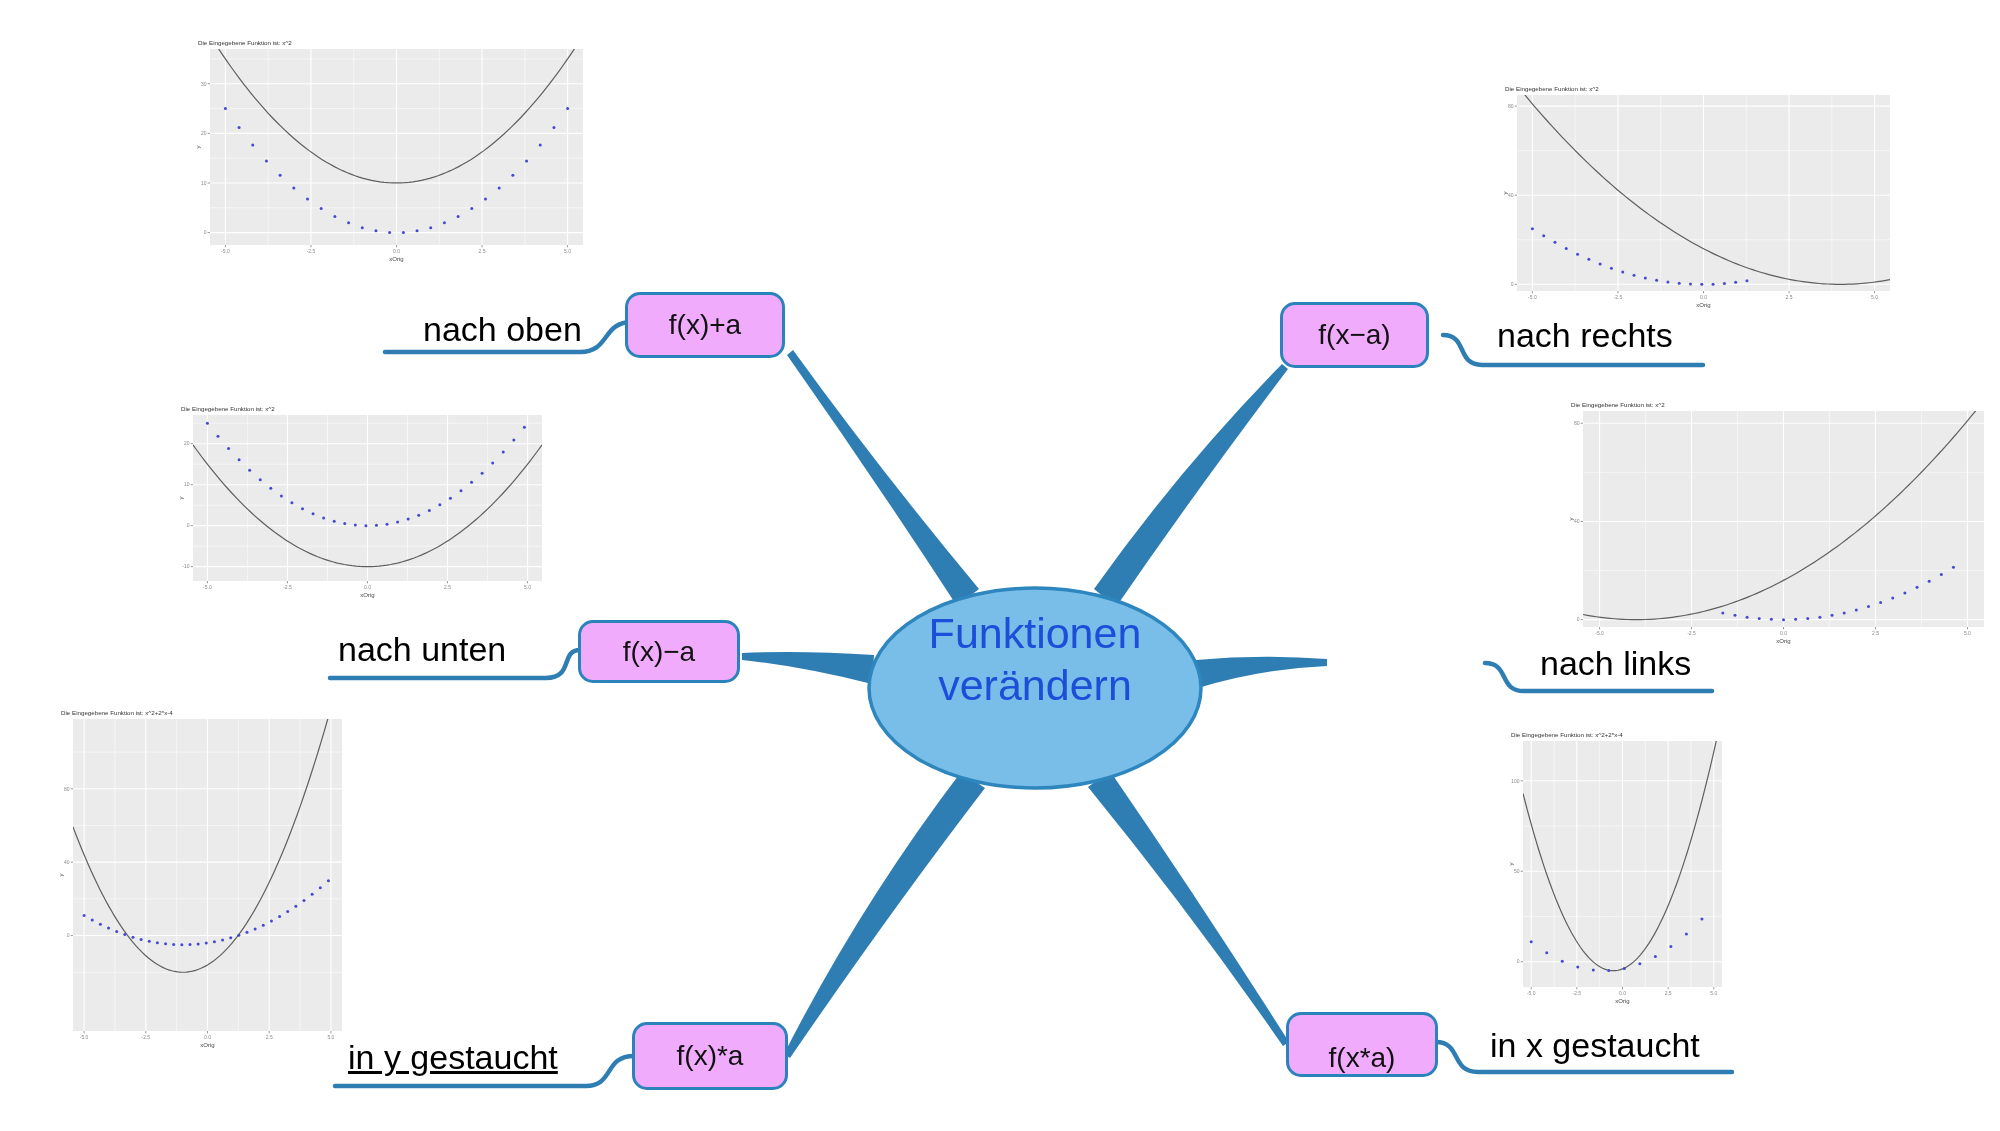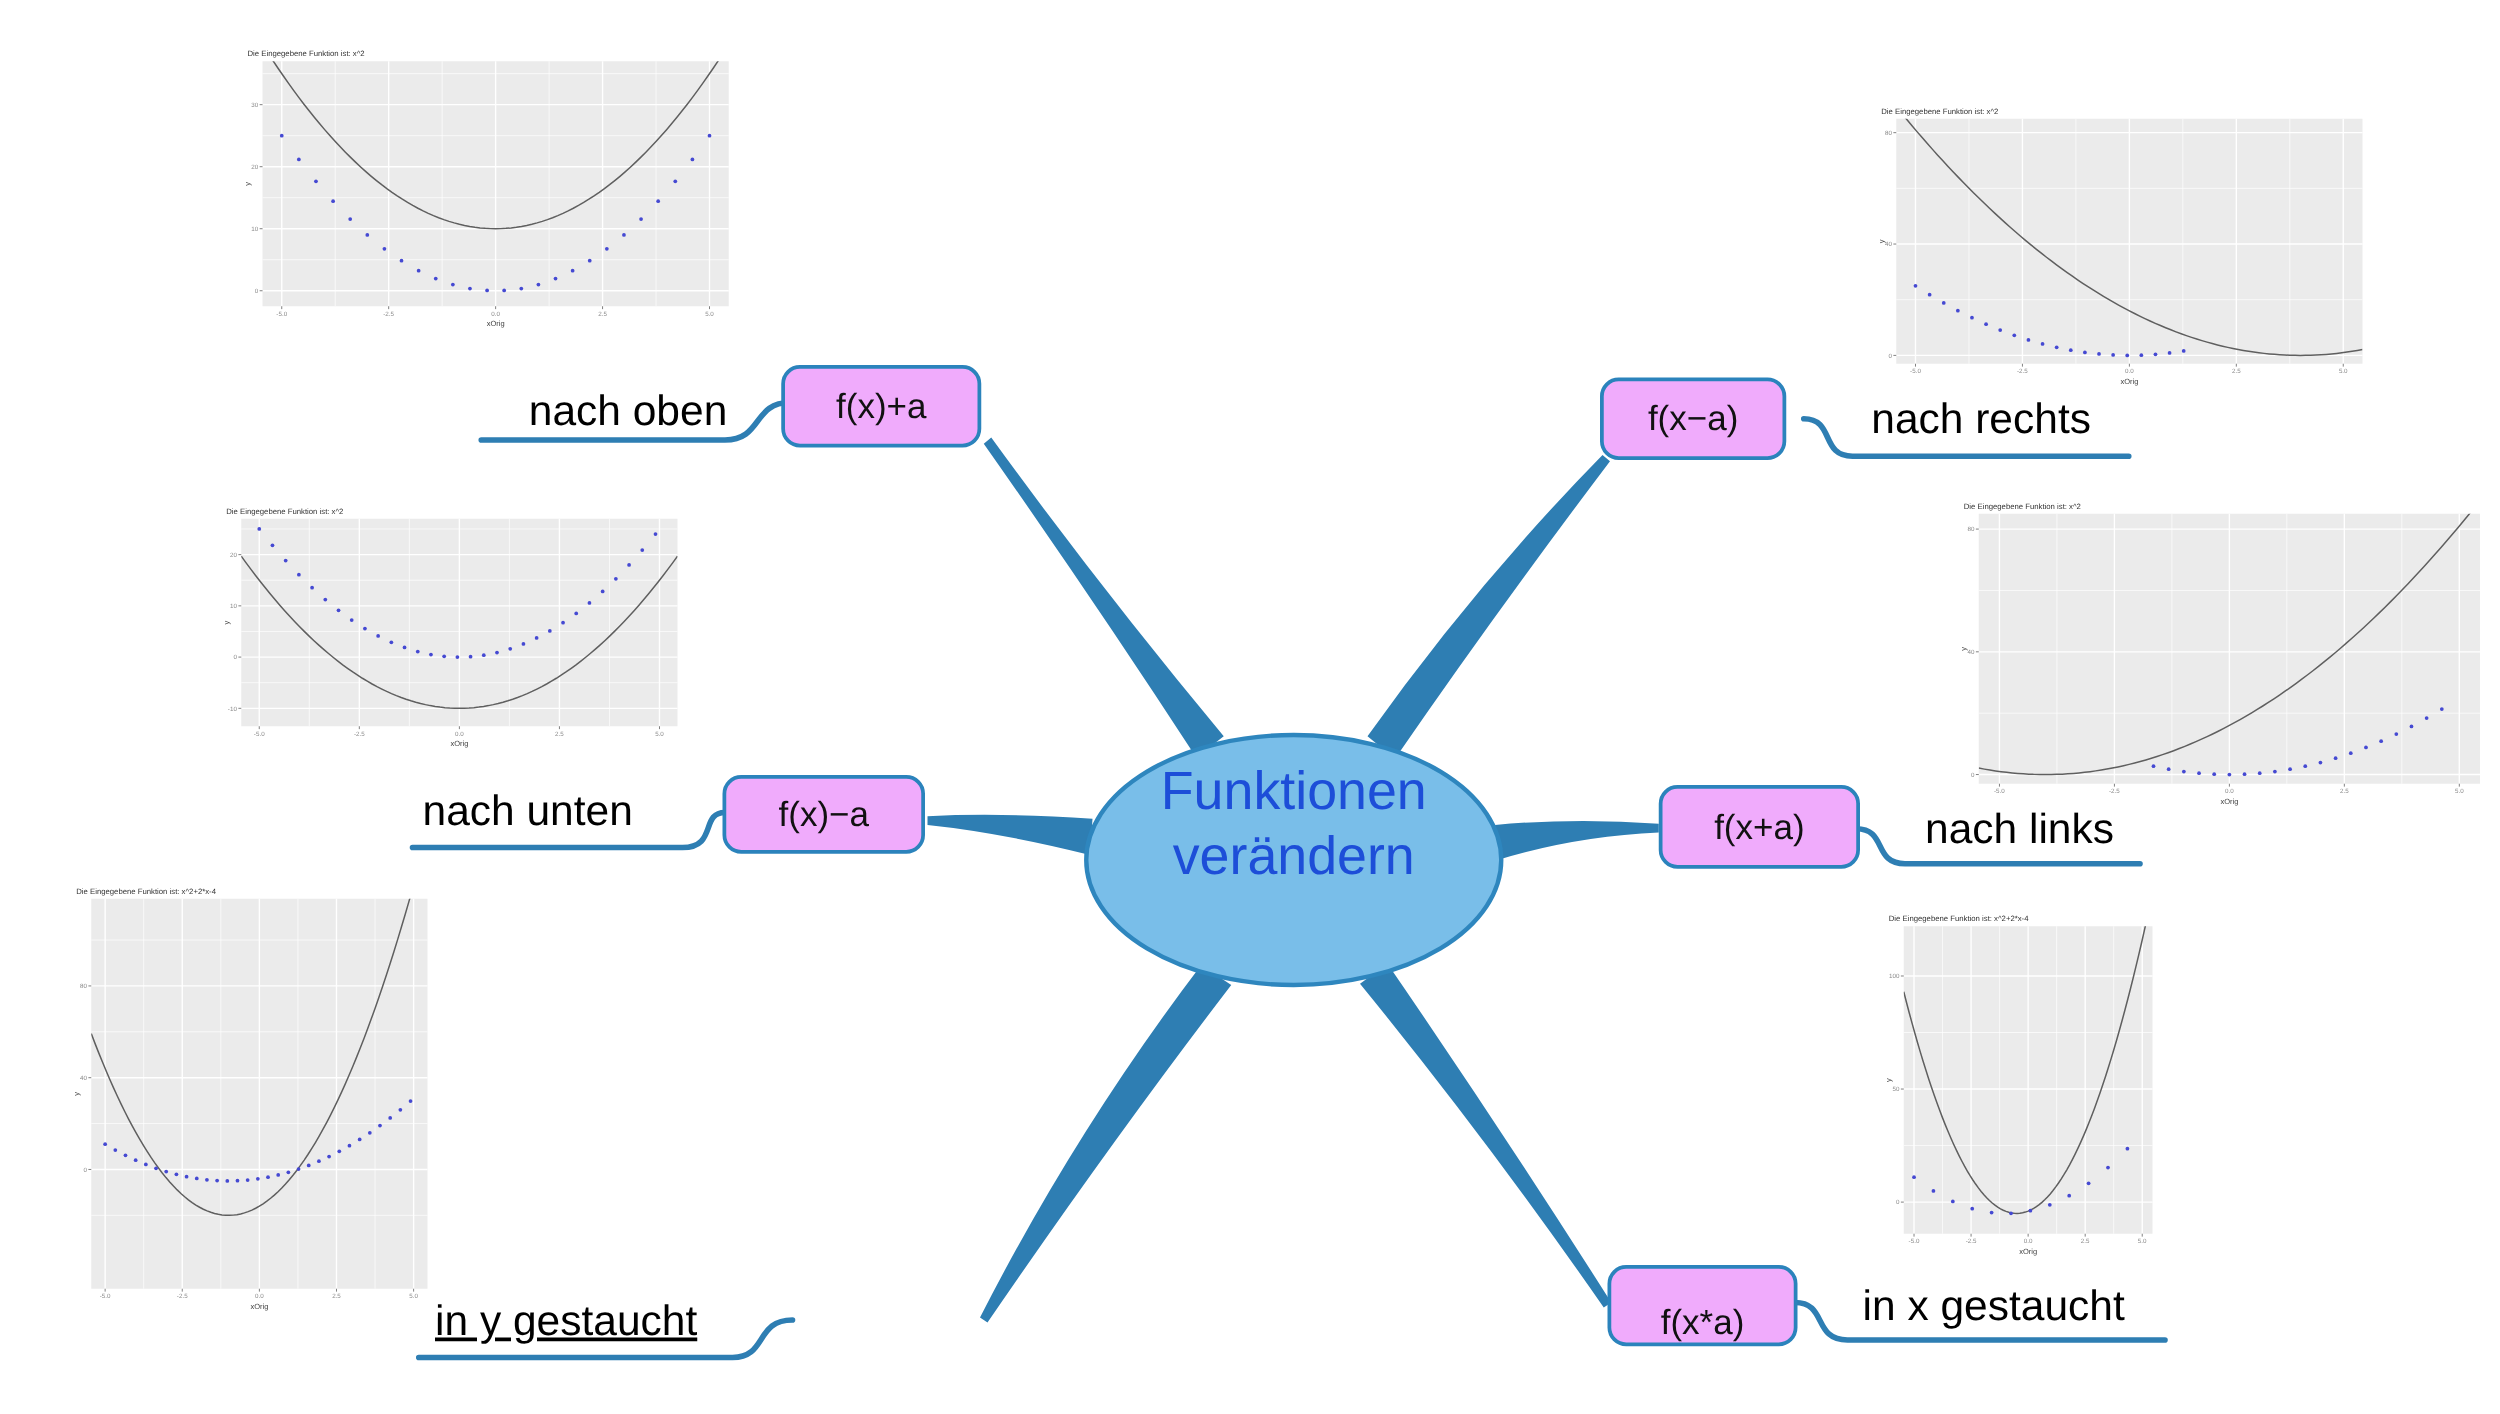--- a/index.html
+++ b/index.html
@@ -51,25 +51,25 @@
     <div>Funktionen</div>
     <div>verändern</div>
   </div>
 
   <div class="node-box" style="left:625px;top:292px;width:160px;height:66px;">
     <span>f(x)+a</span>
   </div>
   <div class="node-box" style="left:578px;top:620px;width:162px;height:63px;">
     <span>f(x)−a</span>
   </div>
+  <div class="node-box" style="left:632px;top:1022px;width:156px;height:68px;">
+    <span>f(x)*a</span>
+  </div>
   <div class="node-box" style="left:1280px;top:302px;width:149px;height:66px;">
     <span>f(x−a)</span>
-  </div>
-  <div class="node-box" style="left:1327px;top:628px;width:161px;height:67px;">
-    <span>f(x+a)</span>
   </div>
   <div class="node-box" style="left:1286px;top:1012px;width:152px;height:65px;align-items:flex-end;">
     <span>f(x*a)</span>
   </div>
 
   <div class="branch-label" style="left:395px;top:310px;margin-left:28px;">nach oben</div>
   <div class="branch-label" style="left:338px;top:630px;">nach unten</div>
   <div class="branch-label" style="left:348px;top:1038px;text-decoration:underline;">in y gestaucht</div>
   <div class="branch-label" style="left:1497px;top:316px;">nach rechts</div>
   <div class="branch-label" style="left:1540px;top:644px;">nach links</div>

